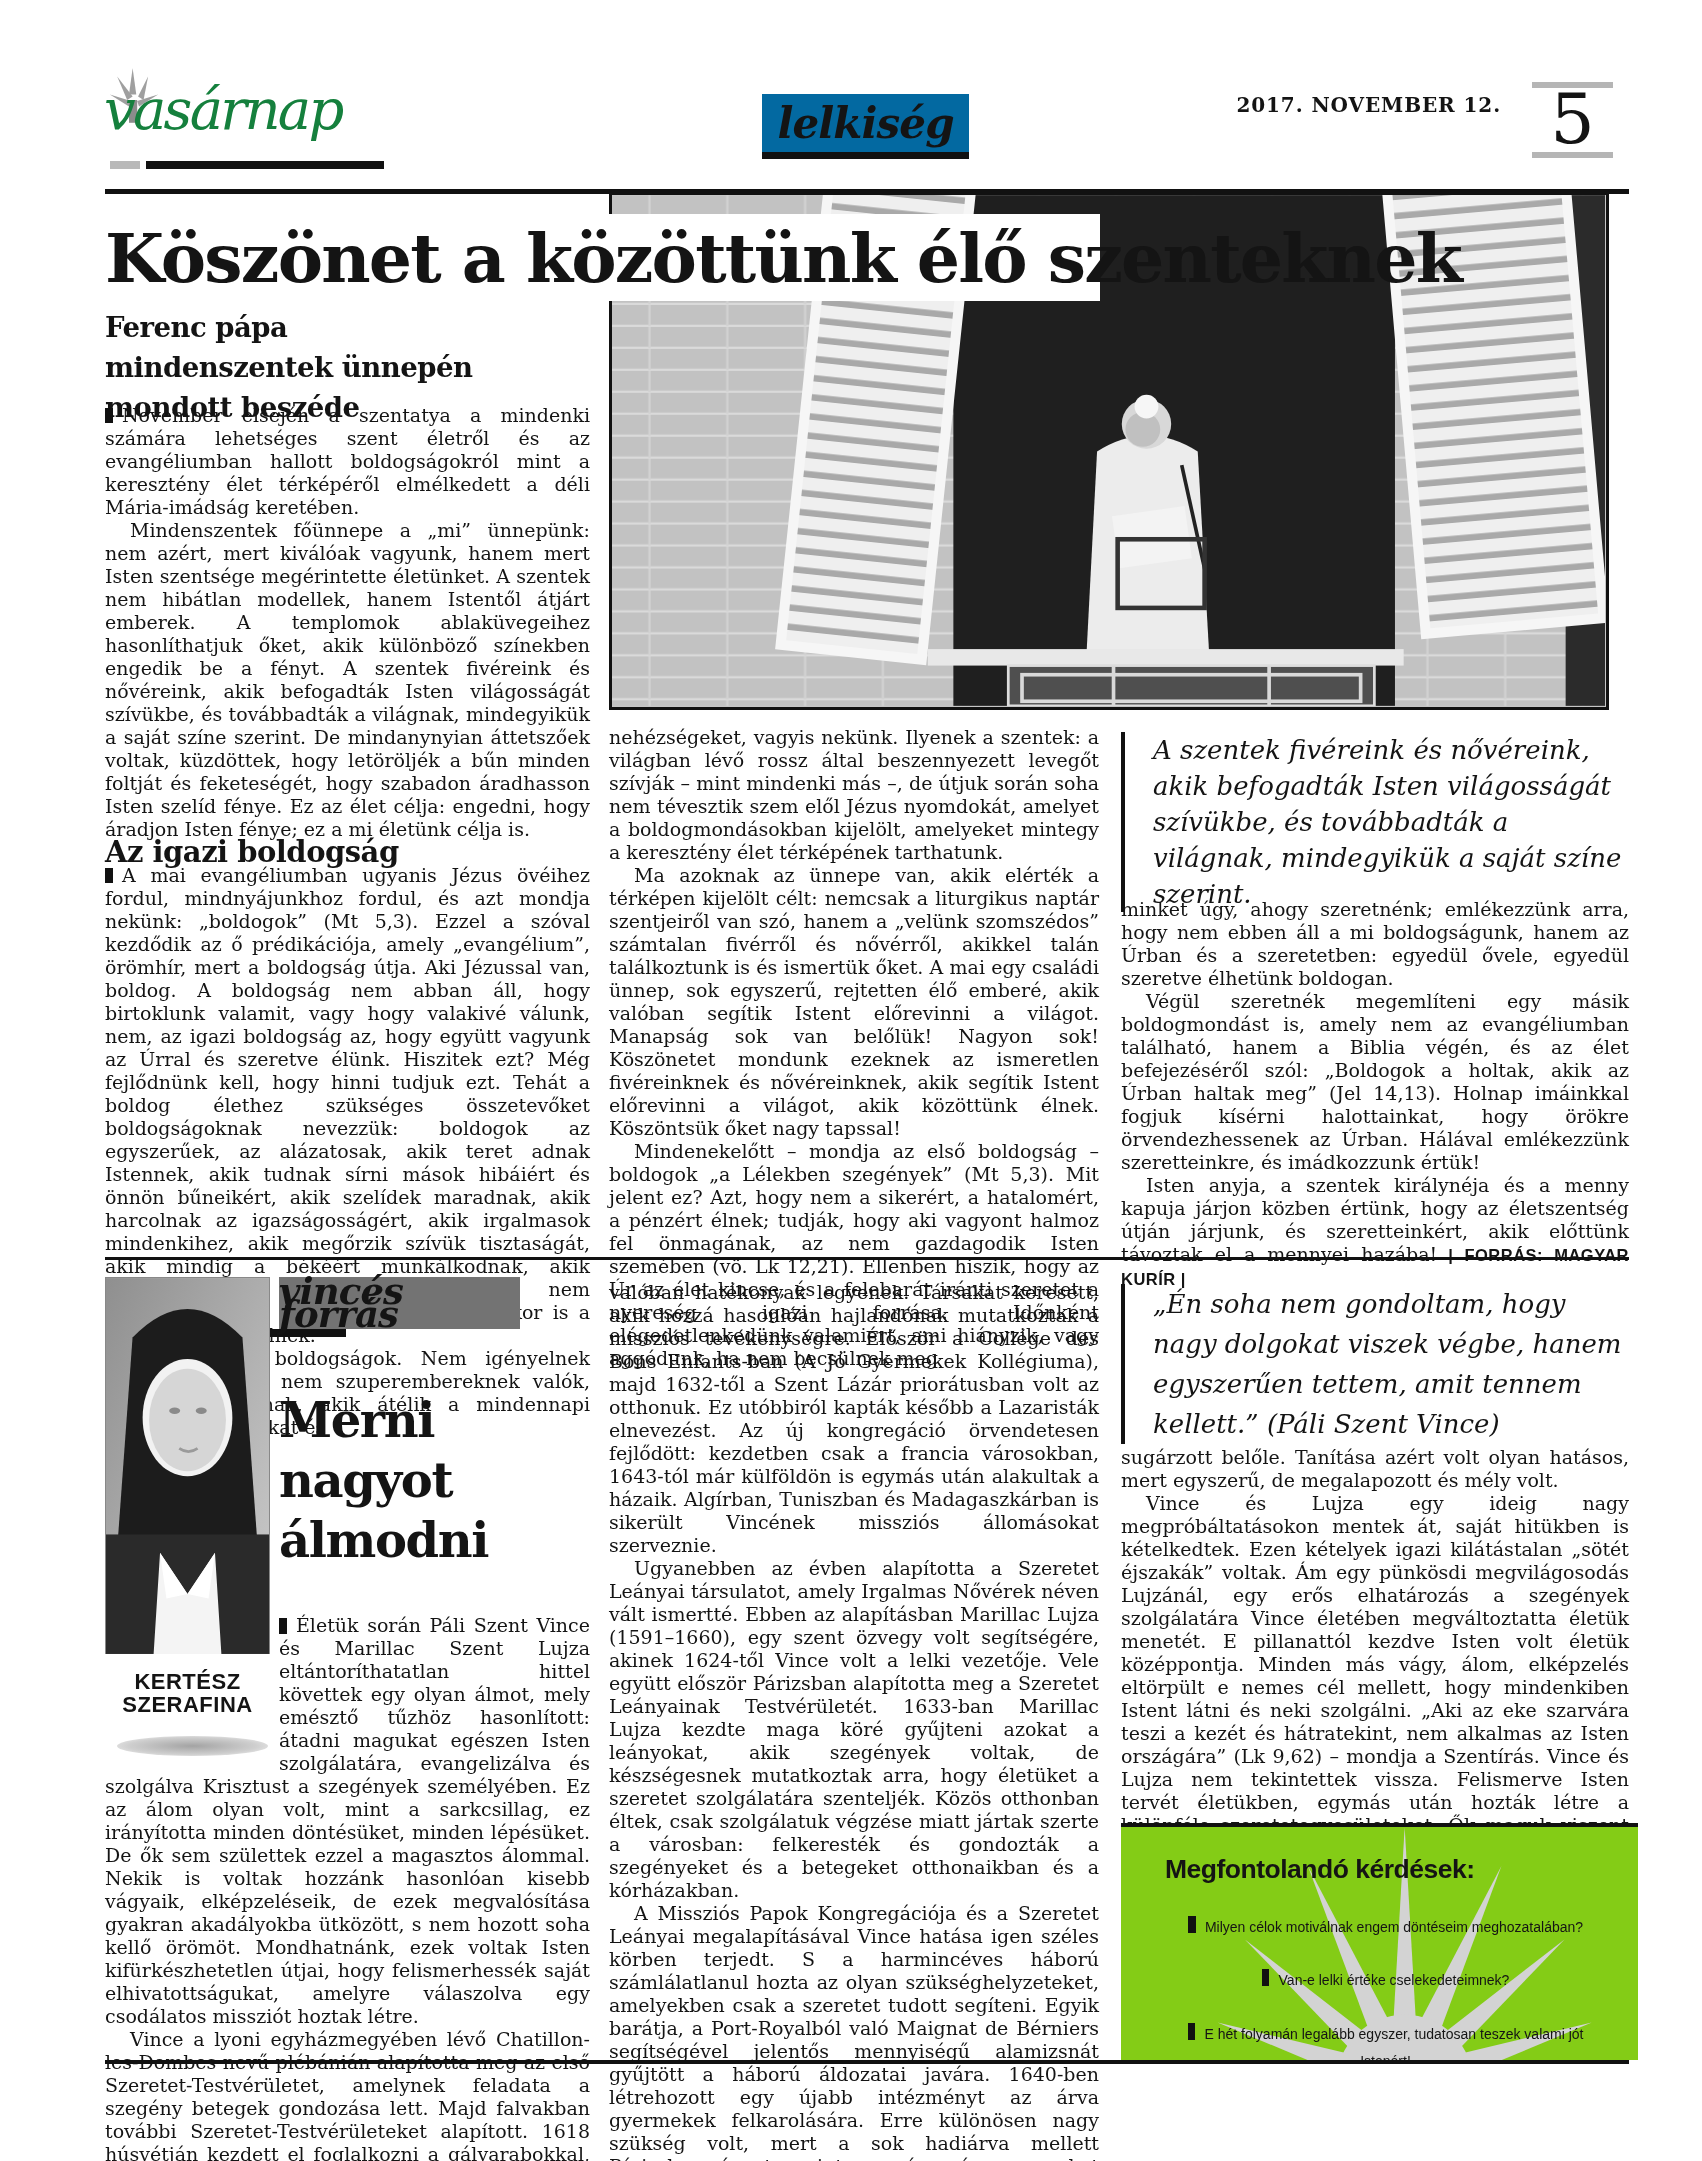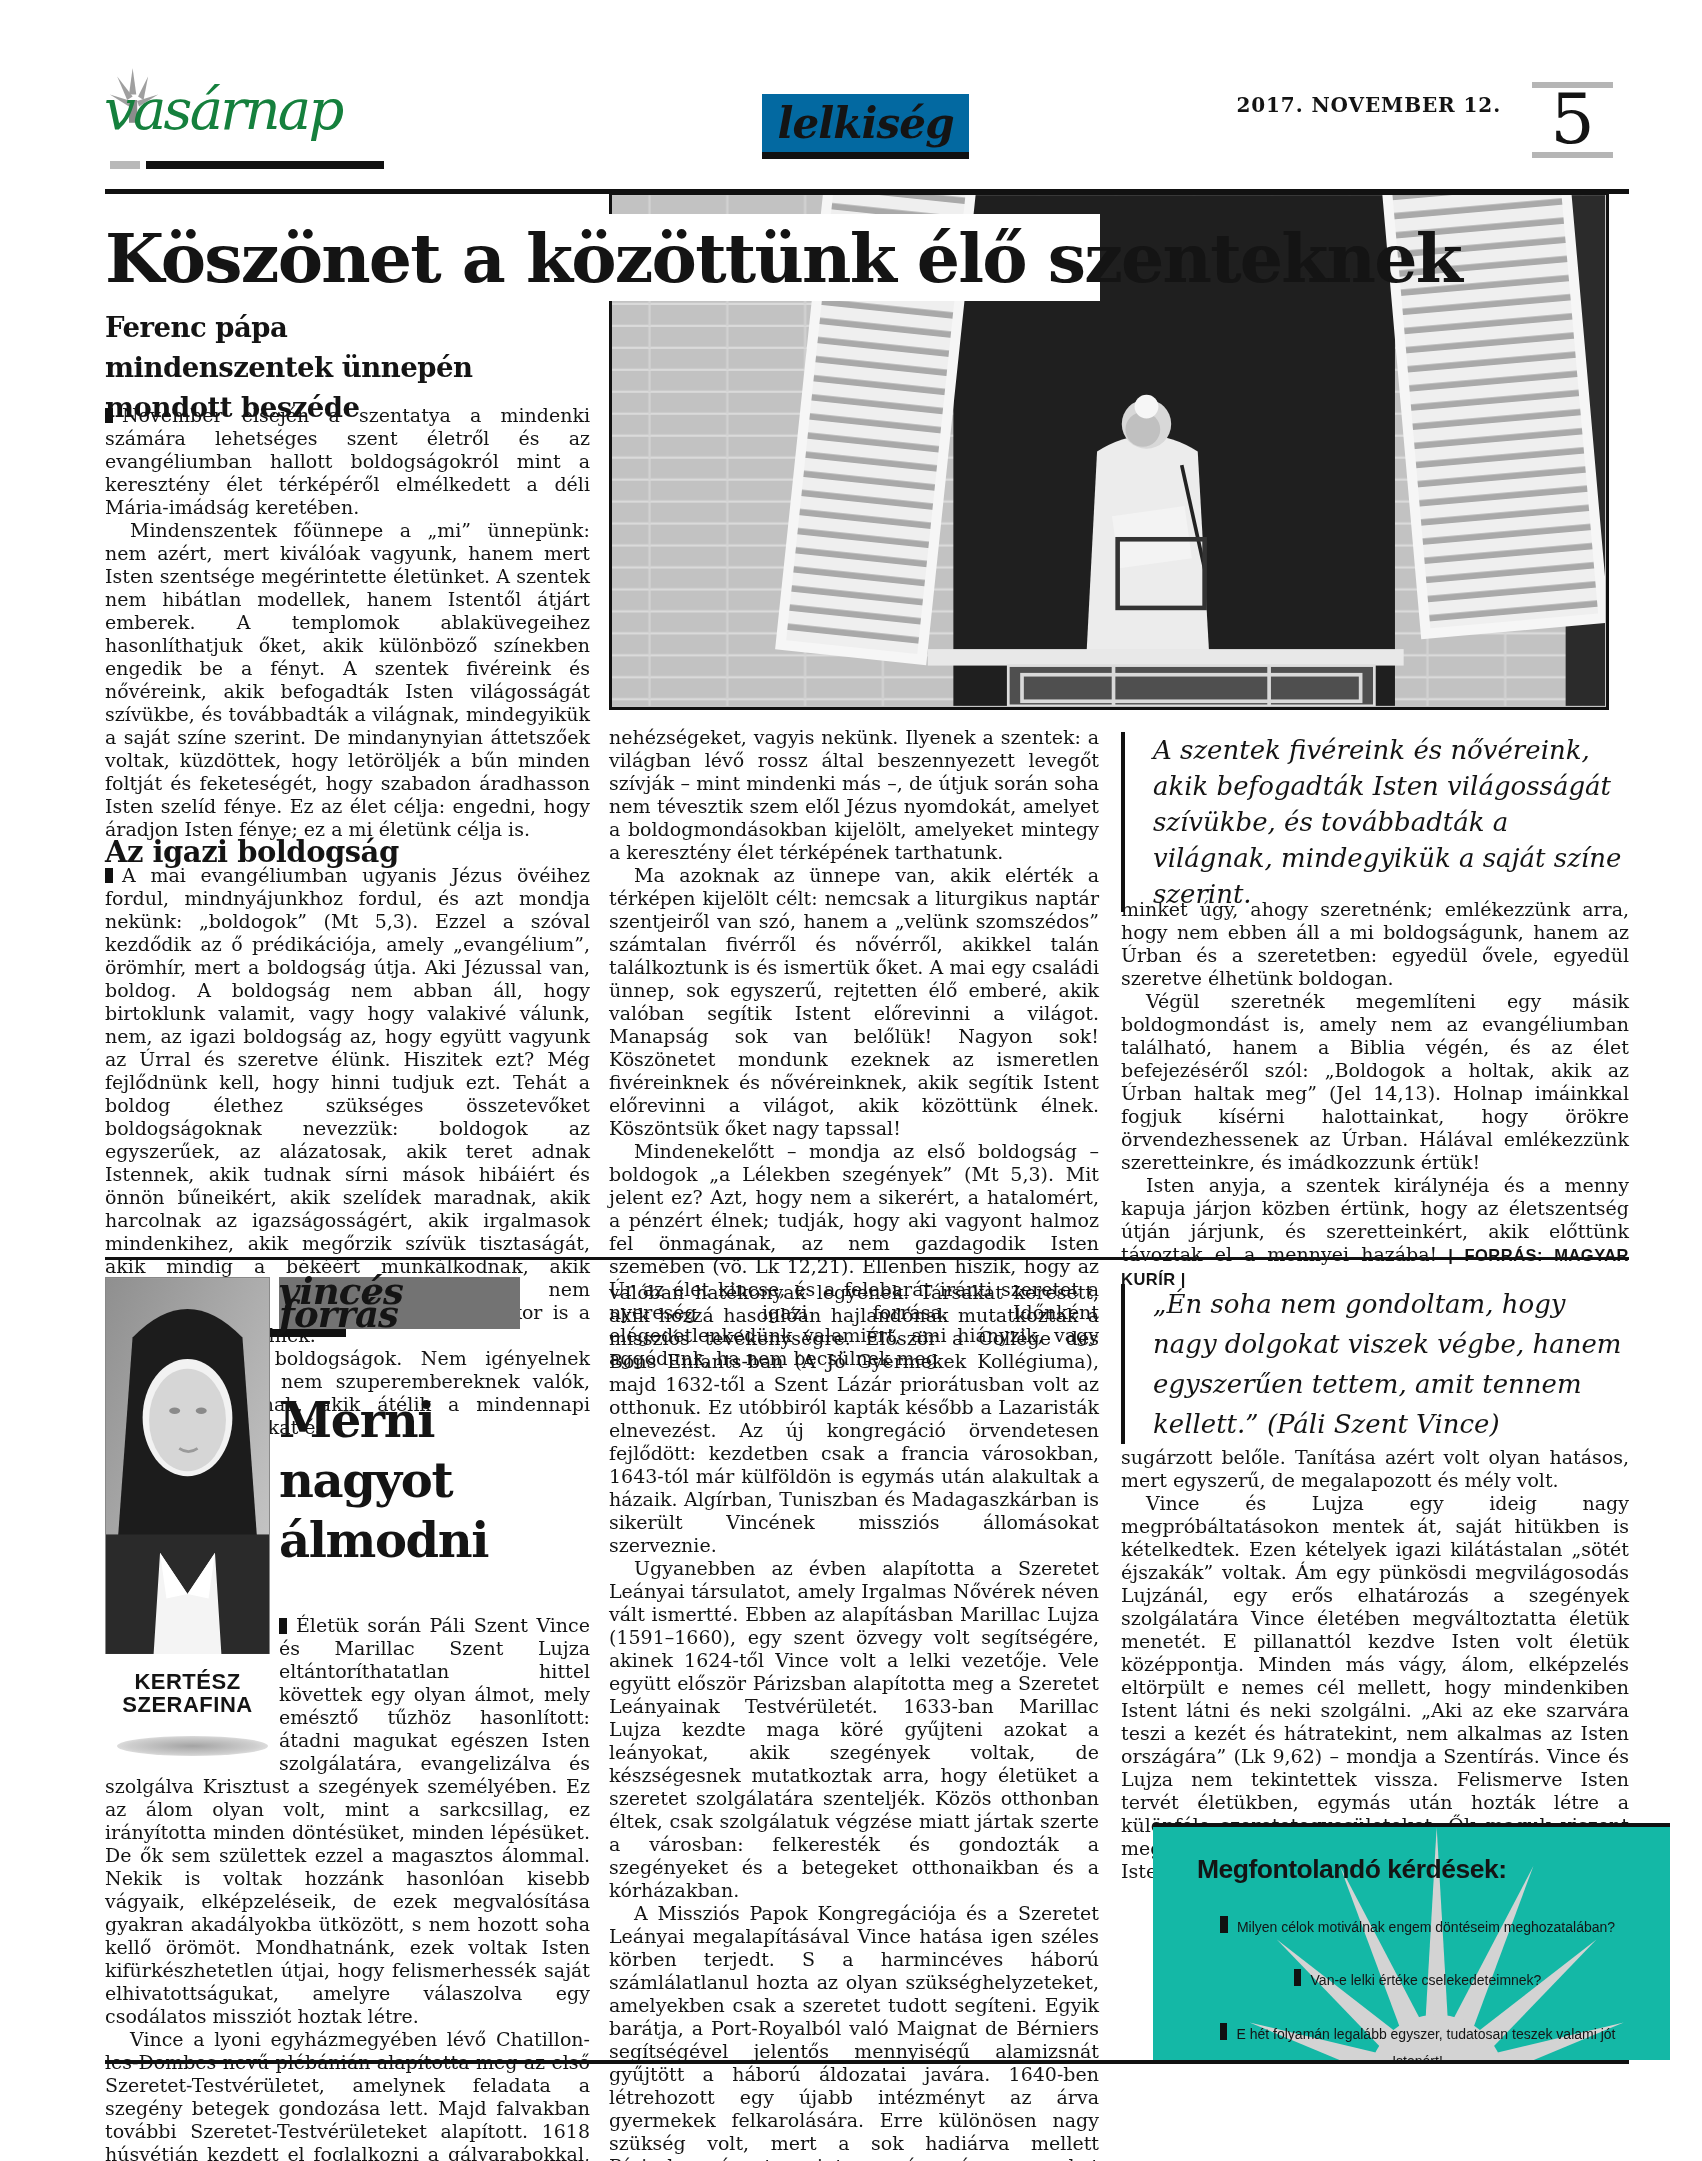--- a/index.html
+++ b/index.html
@@ -55,22 +55,22 @@
   .shadow-ellipse{width:151px;height:20px;margin:20px auto 0 auto;border-radius:50%;
                   background:radial-gradient(ellipse at center,#a3a3a3 0%,#cfcfcf 60%,rgba(255,255,255,0) 100%);}
   .kicker-box{width:241px;height:52px;background:#737373;display:flex;align-items:center;
               justify-content:center;}
   .kicker-box span{font-style:italic;font-weight:bold;font-size:37px;letter-spacing:-0.9px;}
   .kicker-bar{width:241px;height:8.2px;background:#111;}
   .hl2{font-size:48px;line-height:60px;font-weight:bold;letter-spacing:-1.4px;
        margin:53px 0 44px 0;text-align:left;padding-left:24px;}
   .quote2{position:absolute;left:1121px;top:1284px;width:476px;border-left:4.6px solid #111;
           padding-left:28px;font-style:italic;font-size:26px;line-height:40px;text-align:left;}
-  .qbox{position:absolute;left:1121px;top:1823px;width:517px;height:237px;background:#14b8a6;
-        border-top:4.6px solid #111;box-sizing:border-box;overflow:hidden;margin-left:32px;}
+  .qbox{position:absolute;left:1121px;top:1823px;width:517px;height:237px;background:#84cc16;
+        border-top:4.6px solid #111;box-sizing:border-box;overflow:hidden;}
   .qbox-inner{position:relative;z-index:2;padding:26.5px 32px 0 44px;}
   .qbox h3{margin:0 0 29px 0;font-family:"Liberation Sans",sans-serif;font-weight:bold;
            font-size:26.5px;letter-spacing:-0.5px;}
   .qitem{font-family:Liberation Sans, sans-serif;font-size:14px;line-height:27.5px;
          margin-bottom:26px;text-align:center;}
   .qitem .sq{height:17.4px;}
   .wm{position:absolute;left:0;top:0;z-index:1;}
   .bottom-rule{position:absolute;left:105px;top:2060px;width:1524px;height:3.7px;background:#111;}
 </style>
 </head>

